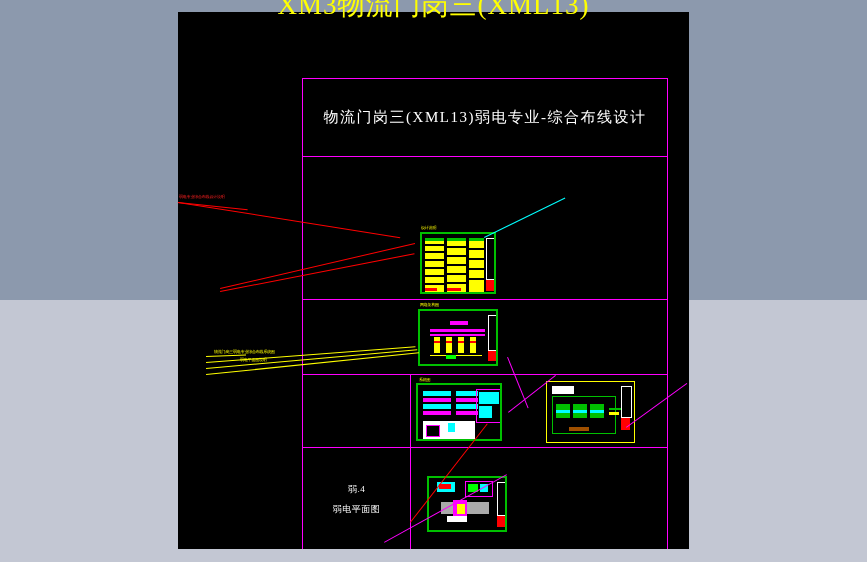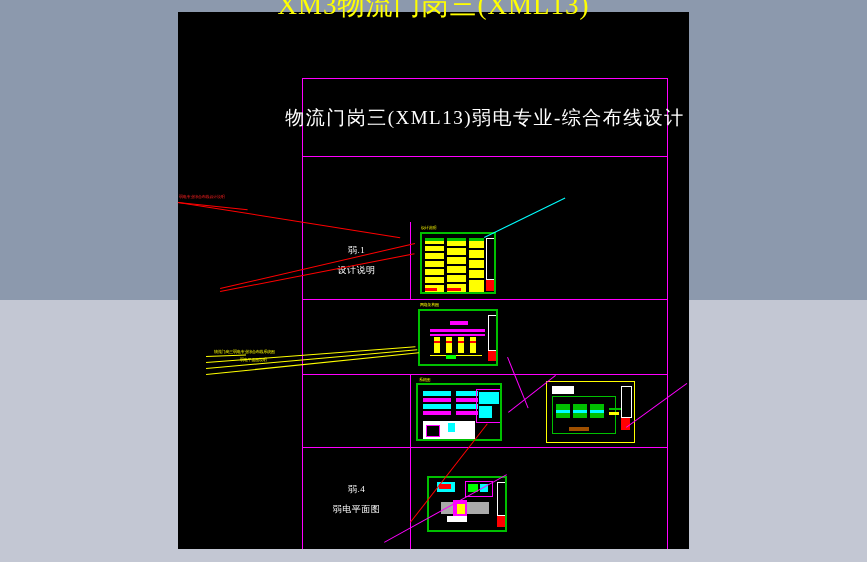--- a/index.html
+++ b/index.html
@@ -94,21 +94,21 @@
     white-space: nowrap;
   }
   .row-header {
     display: flex;
     align-items: center;
     justify-content: center;
   }
   #title-text {
     color: #ffffff;
     font-family: "Liberation Serif", serif;
-    font-size: 19px;
+    font-size: 15px;
     letter-spacing: 1.5px;
     white-space: nowrap;
   }
   .thumb-area {
     position: absolute;
     left: 108px; top: 0;
     right: 0; height: 100%;
   }
 
   
@@ -162,24 +162,20 @@
   <div id="cad-canvas">
 
     <div id="index-table">
 
       <div class="tbl-row row-header" style="top:0; height:78px;">
         <div id="title-text">物流门岗三(XML13)弱电专业-综合布线设计</div>
       </div>
 
 
       <div class="tbl-row" style="top:143px; height:78px;">
-        <div class="tbl-cell-label">
-          <span class="cell-code">弱.1</span>
-          <span class="cell-name">设计说明</span>
-        </div>
         <div class="thumb-area">
           <div class="mini-label" style="left:10px; top:3px; color:#ffff00;">设计说明</div>
           <div class="thumb green" style="left:9px; top:10px; width:76px; height:62px;">
             <div class="thumb-inner">
 
               <div class="bar" style="left:3px; top:4px; width:19px; height:54px; background:#ffff00;"></div>
               <div class="bar" style="left:25px; top:4px; width:19px; height:54px; background:#ffff00;"></div>
               <div class="bar" style="left:47px; top:4px; width:15px; height:54px; background:#ffff00;"></div>
 
               <div class="bar" style="left:3px; top:10px; width:19px; height:2px; background:#000;"></div>

